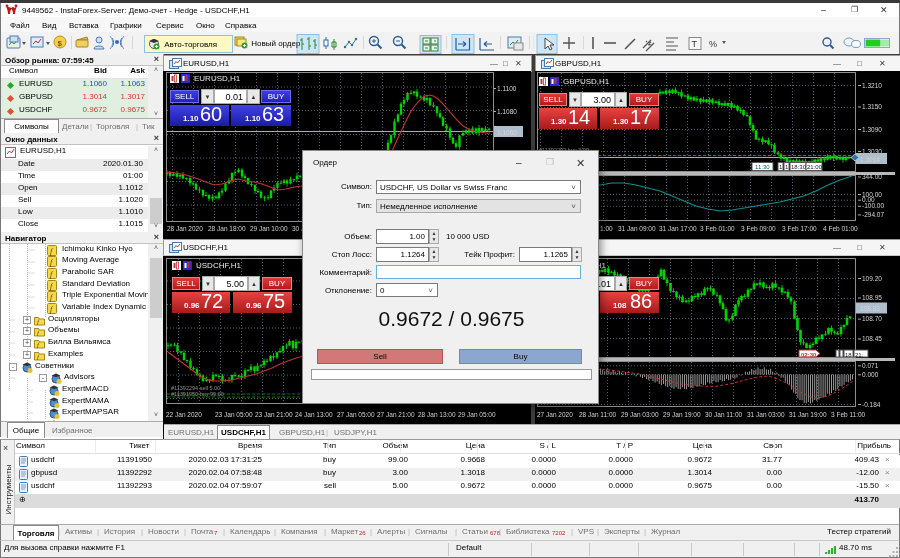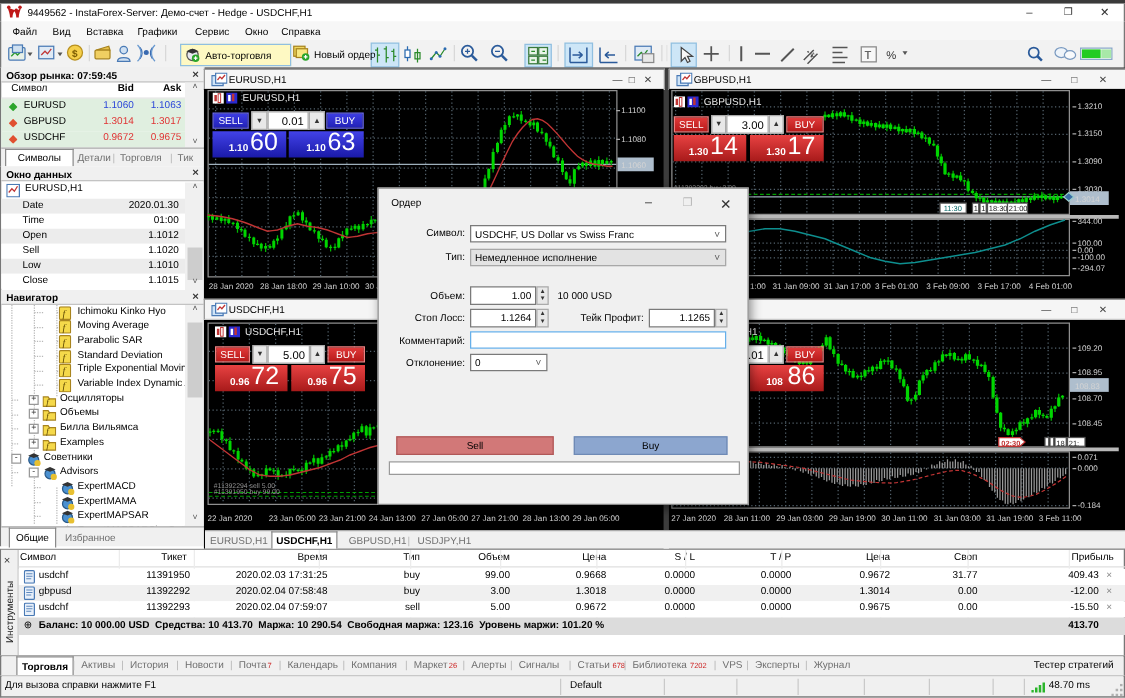--- a/index.html
+++ b/index.html
@@ -289,21 +289,21 @@
     </div>
     <div class="abs" style="left:0;top:129px;width:147px;height:12px;overflow:hidden">
       <span class="abs" style="left:8px;top:2px;width:8px;height:8px;border:1px solid #999;background:#fff;font-size:7px;line-height:6px;text-align:center;color:#333">-</span>
       <svg class="abs" style="left:20px;top:0px" width="12" height="12" xmlns="http://www.w3.org/2000/svg">
         <circle cx="6" cy="7" r="4" fill="#4a90d0" stroke="#2a5a8a"></circle>
         <path d="M1.5 3.5l4.5-2l4.5 2l-4.5 1.8z" fill="#333"></path>
         <circle cx="9" cy="9.5" r="2.5" fill="#e8c030"></circle>
       </svg>
       <span class="abs" style="left:34px;top:0;white-space:nowrap">Советники</span>
     </div>
-    <div class="abs" style="left:0;top:140px;width:142px;height:12px;overflow:hidden">
+    <div class="abs" style="left:16px;top:140px;width:142px;height:12px;overflow:hidden">
       <span class="abs" style="left:22px;top:2px;width:8px;height:8px;border:1px solid #999;background:#fff;font-size:7px;line-height:6px;text-align:center;color:#333">-</span>
       <svg class="abs" style="left:33px;top:0px" width="12" height="12" xmlns="http://www.w3.org/2000/svg">
         <circle cx="6" cy="7" r="4" fill="#4a90d0" stroke="#2a5a8a"></circle>
         <path d="M1.5 3.5l4.5-2l4.5 2l-4.5 1.8z" fill="#333"></path>
         <circle cx="9" cy="9.5" r="2.5" fill="#e8c030"></circle>
       </svg>
       <span class="abs" style="left:47px;top:0;white-space:nowrap">Advisors</span>
     </div>
     <div class="abs" style="left:0;top:152px;width:147px;height:12px;overflow:hidden">
       <svg class="abs" style="left:47px;top:0px" width="12" height="12" xmlns="http://www.w3.org/2000/svg">
@@ -740,21 +740,20 @@
       <span class="abs" style="left:470px;top:0;transform:translateX(-100%)">0.9672</span>
       <span class="abs" style="left:541px;top:0;transform:translateX(-100%)">0.0000</span>
       <span class="abs" style="left:618px;top:0;transform:translateX(-100%)">0.0000</span>
       <span class="abs" style="left:697px;top:0;transform:translateX(-100%)">0.9675</span>
       <span class="abs" style="left:767px;top:0;transform:translateX(-100%)">0.00</span>
       <span class="abs" style="left:864px;top:0;transform:translateX(-100%)">-15.50</span>
       <span class="abs" style="left:870px;top:0;color:#888;font-size:8px">×</span>
     </div>
     <div class="abs" style="left:14px;top:54px;width:886px;height:14px;background:#dcdcdc;font-weight:bold">
       <span class="abs" style="left:4px;top:0.5px;font-weight:normal">⊕</span>
-      <span class="abs" style="left:16px;top:1px">Баланс: 10 000.00 USD&nbsp;&nbsp;Средства: 10 413.70&nbsp;&nbsp;Маржа: 10 290.54&nbsp;&nbsp;Свободная маржа: 123.16&nbsp;&nbsp;Уровень маржи: 101.20 %</span>
       <span class="abs" style="left:864px;top:1px;transform:translateX(-100%)">413.70</span>
     </div>
   </div>
 <div class="abs tabbar" style="left:0;top:524px;width:900px;height:16px;border-left:1px solid #777;border-right:1px solid #777">
     <div class="tab-act" style="left:12px;top:0;width:46px;height:16px;line-height:15px;font-weight:bold">Торговля</div>
     <span class="tab-gray" style="left:64px;top:2px">Активы</span>
     <span class="tab-gray sep" style="left:57px;top:2px">|</span>
     <span class="tab-gray" style="left:103px;top:2px">История</span>
     <span class="tab-gray sep" style="left:96px;top:2px">|</span>
     <span class="tab-gray" style="left:147px;top:2px">Новости</span>
@@ -829,15 +828,16 @@
     <span class="abs" style="left:69px;top:99px;transform:translateX(-100%)">Стоп Лосс:</span>
     <div class="abs" style="left:73px;top:96px;width:53px;height:15px;background:#fff;border:1px solid #7a7a7a;line-height:14px;text-align:right;padding-right:3px">1.1264</div>
     <div class="abs" style="left:126px;top:96px;width:10px;height:15px;background:#e8e8e8;border:1px solid #aaa;font-size:5px;text-align:center;color:#333;line-height:6px">▲<br>▼</div>
     <span class="abs" style="left:212px;top:99px;transform:translateX(-100%)">Тейк Профит:</span>
     <div class="abs" style="left:216px;top:96px;width:53px;height:15px;background:#fff;border:1px solid #7a7a7a;line-height:14px;text-align:right;padding-right:3px">1.1265</div>
     <div class="abs" style="left:269px;top:96px;width:10px;height:15px;background:#e8e8e8;border:1px solid #aaa;font-size:5px;text-align:center;color:#333;line-height:6px">▲<br>▼</div>
     <span class="abs" style="left:69px;top:117px;transform:translateX(-100%)">Комментарий:</span>
     <div class="abs" style="left:73px;top:114px;width:205px;height:14px;background:#fff;border:1px solid #66afe9"></div>
     <span class="abs" style="left:69px;top:135px;transform:translateX(-100%)">Отклонение:</span>
     <div class="abs" style="left:73px;top:132px;width:62px;height:14px;background:#fff;border:1px solid #7a7a7a;line-height:13px;padding-left:3px">0<span class="abs" style="right:4px;top:0;color:#555;font-size:8px">˅</span></div>
+    <div class="abs" style="left:0;top:156px;width:297px;text-align:center;font-size:21px;color:#111">0.9672 / 0.9675</div>
     <div class="abs" style="left:14px;top:198px;width:126px;height:15px;background:#d27878;border:1px solid #b05858;text-align:center;line-height:14px">Sell</div>
     <div class="abs" style="left:156px;top:198px;width:123px;height:15px;background:#8ca6cf;border:1px solid #6f8ab5;text-align:center;line-height:14px">Buy</div>
     <div class="abs" style="left:8px;top:218px;width:281px;height:11px;background:#fff;border:1px solid #9a9a9a"></div>
   </div>
 </body></html>

